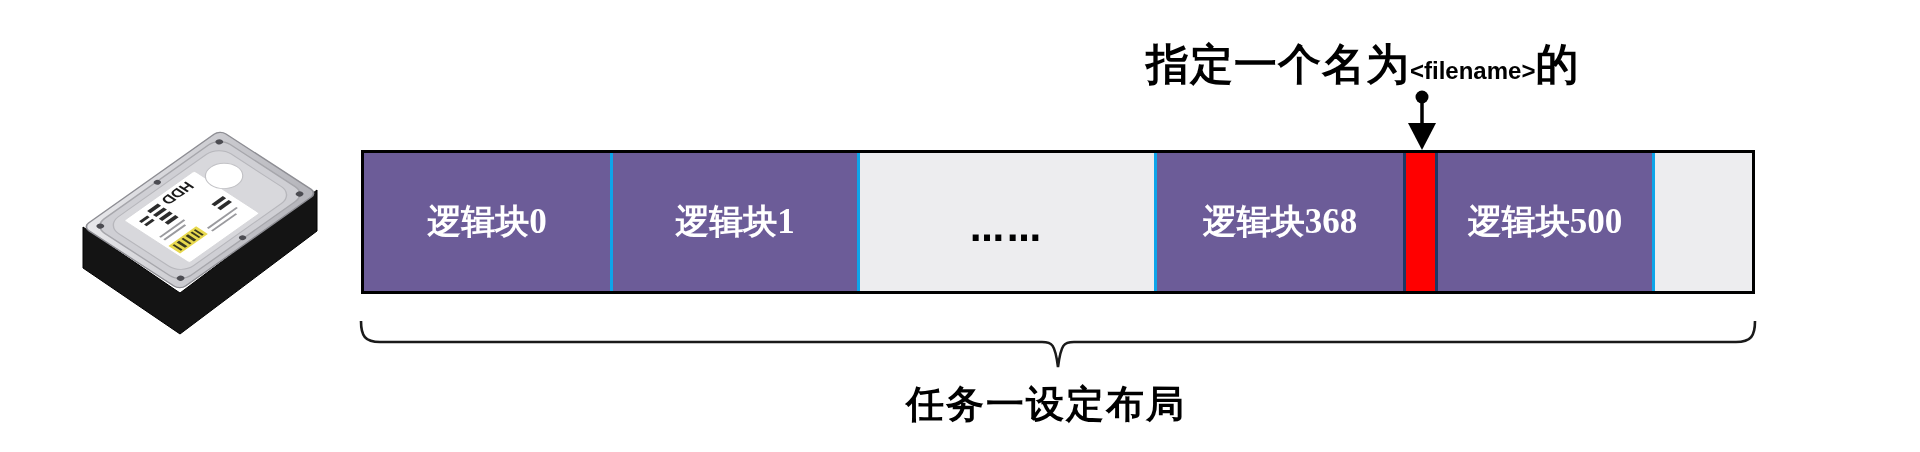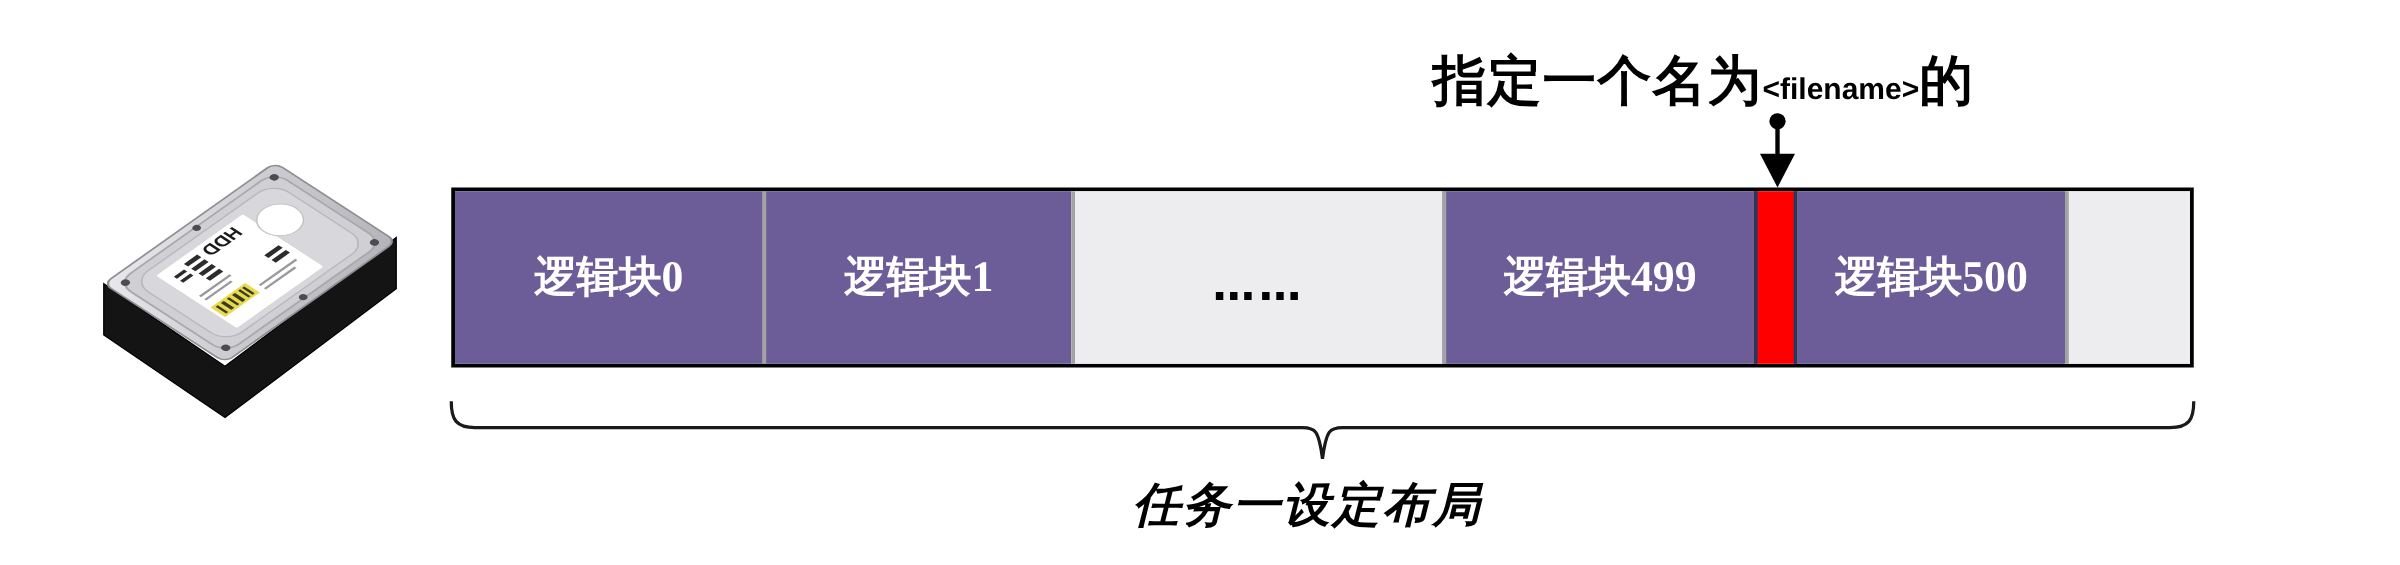--- a/index.html
+++ b/index.html
@@ -17,33 +17,33 @@
   .annotation .latin{font-size:24px;letter-spacing:0px;}
   
   .bar{
     position:absolute;left:361px;top:150px;width:1394px;height:144px;
     box-sizing:border-box;border:3px solid #000;display:flex;
   }
   .blk{
     box-sizing:border-box;height:100%;display:flex;align-items:center;justify-content:center;
     font-weight:bold;font-size:34px;color:#fff;white-space:nowrap;overflow:hidden;
   }
-  .blk.divider{border-left:3px solid #a3a3a3;}
+  .blk.divider{border-left:3px solid #0ea5e9;}
   .blk.purple{background:#6C5C98;}
   .blk.gray{background:#EDEDEF;}
   .blk.red{background:#FF0000;border-left:3px solid #1F3864;border-right:3px solid #1F3864;}
   .blk .digits{font-family:"Liberation Serif","DejaVu Serif",serif;font-size:35px;}
   .blk.gray .ellipsis{
     color:#000;font-size:34px;letter-spacing:3px;padding-top:14px;
     font-family:"DejaVu Sans",sans-serif;
   }
   
   .task-label{
     position:absolute;left:846px;top:379px;width:400px;text-align:center;
-    font-size:38px;font-weight:bold;color:#000;letter-spacing:2px;white-space:nowrap;font-style:italic;
+    font-size:38px;font-weight:bold;color:#000;letter-spacing:2px;white-space:nowrap;
   }
   
   .overlay{position:absolute;left:0;top:0;width:1920px;height:452px;}
 </style>
 </head>
 <body>
 
 <div class="canvas">
 
   <div class="annotation">
@@ -56,21 +56,21 @@
     <div class="blk purple" style="flex:0 0 246px;">
       <span class="blk-label">逻辑块<span class="digits">0</span></span>
     </div>
     <div class="blk purple divider" style="flex:0 0 247px;">
       <span class="blk-label">逻辑块<span class="digits">1</span></span>
     </div>
     <div class="blk gray divider" style="flex:0 0 297px;">
       <span class="ellipsis">……</span>
     </div>
     <div class="blk purple divider" style="flex:0 0 249px;">
-      <span class="blk-label">逻辑块<span class="digits">499</span></span>
+      <span class="blk-label">逻辑块<span class="digits">368</span></span>
     </div>
     <div class="blk red" style="flex:0 0 35px;">
       <span></span>
     </div>
     <div class="blk purple" style="flex:0 0 214px;text-align:center;">
       <span class="blk-label">逻辑块<span class="digits">500</span></span>
     </div>
     <div class="blk gray divider" style="flex:0 0 100px;">
       <span></span>
     </div>

